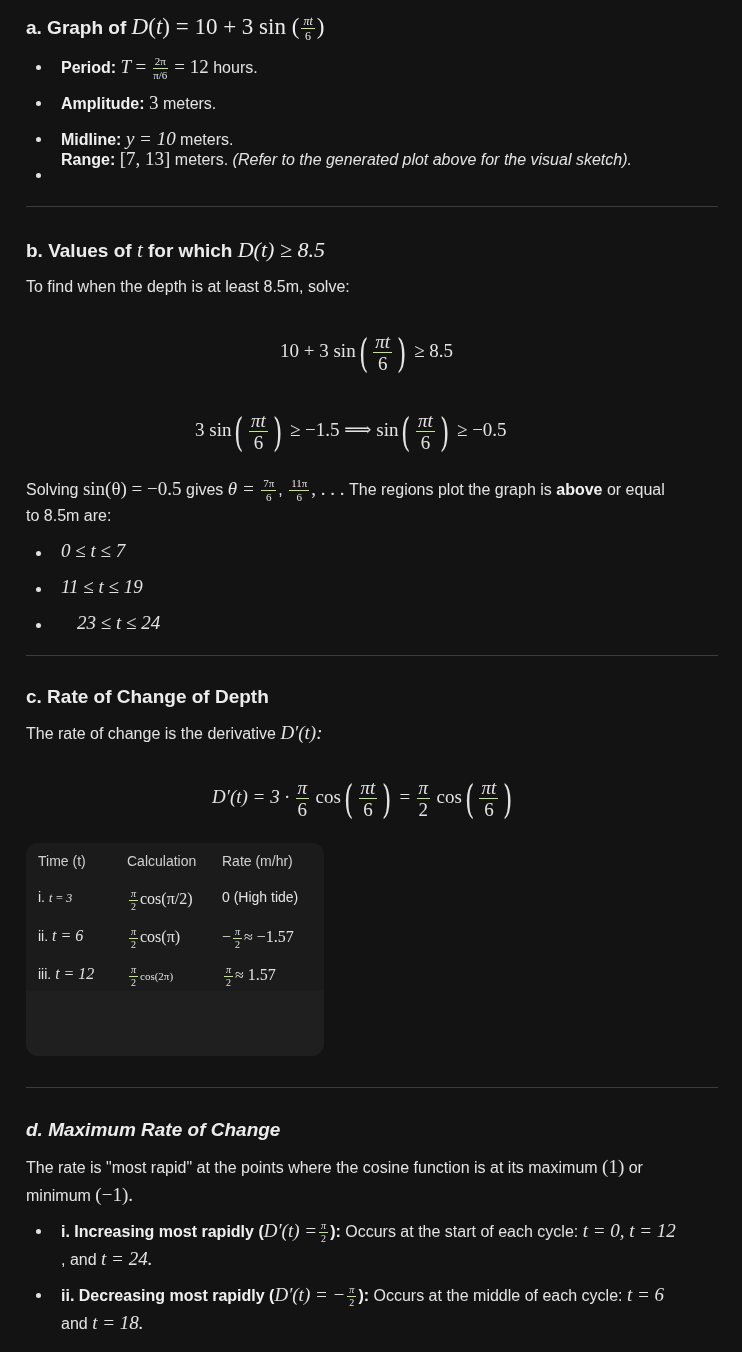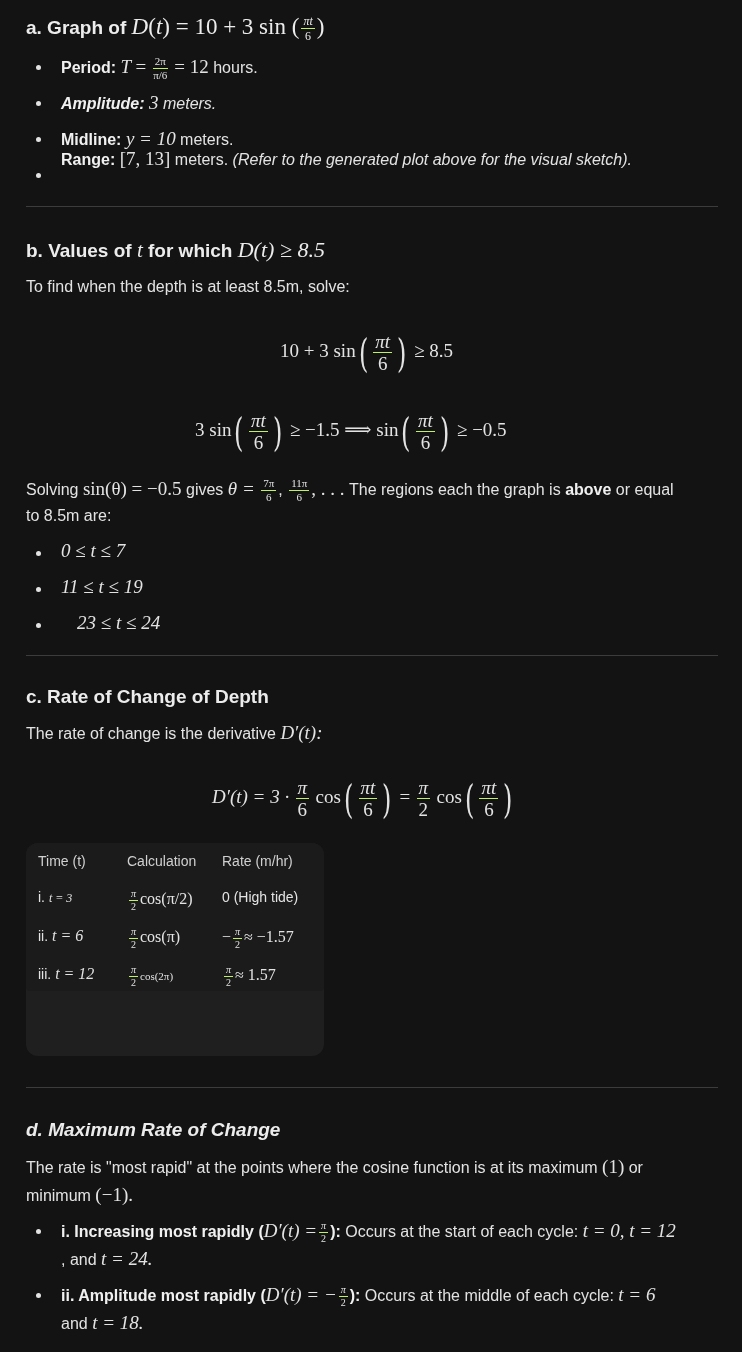--- a/index.html
+++ b/index.html
@@ -46,21 +46,21 @@
   <span class="mi">T</span> <span class="m">=</span>
   <span class="frac sm">
       <span class="num m" style="font-size:11px;">2π</span>
       <span class="den m" style="font-size:11px;">π/6</span>
     </span>
   <span class="m">= 12</span>
   <span>hours.</span>
 </div>
 
 <div class="bullet-dot" style="top:101px;"></div>
-<div class="abs p" style="left:61px; top:92px;font-style:italic;">
+<div class="abs p" style="left:61px; top:92px;">
   <span class="b">Amplitude:</span>
   <span class="m">3</span>
   <span>meters.</span>
 </div>
 
 <div class="bullet-dot" style="top:137px;"></div>
 <div class="abs p" style="left:61px; top:128px;">
   <span class="b">Midline:</span>
   <span class="mi">y = 10</span>
   <span>meters.</span>
@@ -111,21 +111,21 @@
   <span>gives</span>
   <span class="mi">θ =</span>
   <span class="frac sm">
       <span class="num m" style="font-size:11px;">7π</span>
       <span class="den m" style="font-size:11px;">6</span>
     </span>,
   <span class="frac sm">
       <span class="num m" style="font-size:11px;">11π</span>
       <span class="den m" style="font-size:11px;">6</span>
     </span><span class="m">, . . .</span>
-  <span>The regions each the graph is</span>
+  <span>The regions plot the graph is</span>
   <span class="b">above</span>
   <span>or equal</span>
 </div>
 <div class="abs p" style="left:26px; top:507px;">to 8.5m are:</div>
 
 <div class="bullet-dot" style="top:551px;"></div>
 <div class="abs mi" style="left:61px; top:540px;">0 ≤ t ≤ 7</div>
 <div class="bullet-dot" style="top:587px;"></div>
 <div class="abs mi" style="left:61px; top:576px;">11 ≤ t ≤ 19</div>
 <div class="bullet-dot" style="top:623px;"></div>
@@ -222,21 +222,21 @@
   <span>Occurs at the start of each cycle:</span>
   <span class="mi">t = 0, t = 12</span>
 </div>
 <div class="abs p" style="left:61px; top:1248px;">
   <span>, and</span>
   <span class="mi">t = 24.</span>
 </div>
 
 <div class="bullet-dot" style="top:1293px;"></div>
 <div class="abs p" style="left:61px; top:1284px;">
-  <span class="b">ii. Amplitude most rapidly (</span><span class="mi">D′(t) = −</span><span class="frac sm">
+  <span class="b">ii. Decreasing most rapidly (</span><span class="mi">D′(t) = −</span><span class="frac sm">
       <span class="num mi" style="font-size:10px;">π</span>
       <span class="den m" style="font-size:10px;">2</span>
     </span><span class="b">):</span>
   <span>Occurs at the middle of each cycle:</span>
   <span class="mi">t = 6</span>
 </div>
 <div class="abs p" style="left:61px; top:1312px;">
   <span>and</span>
   <span class="mi">t = 18.</span>
 </div>

